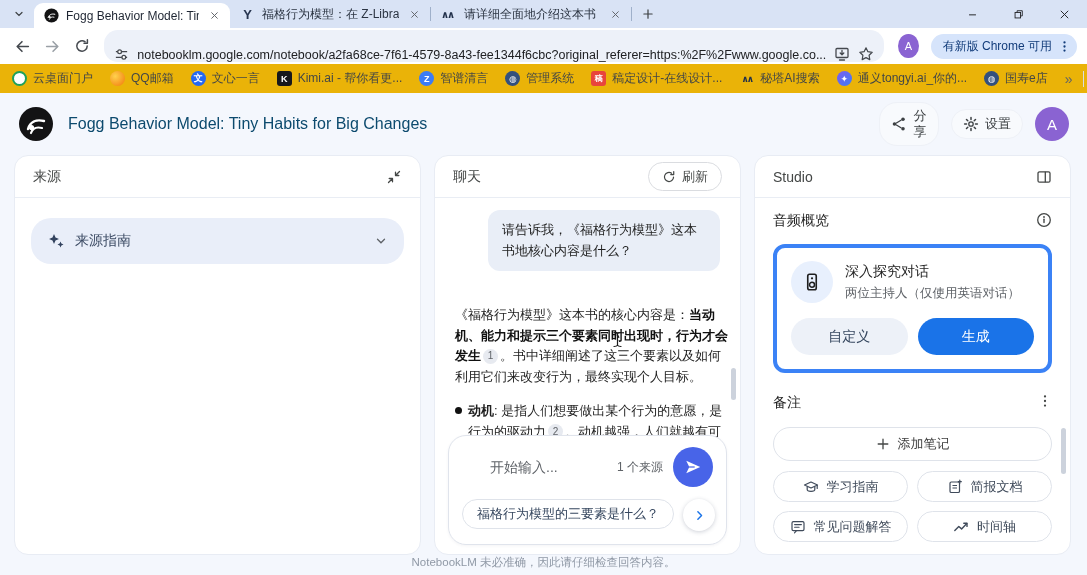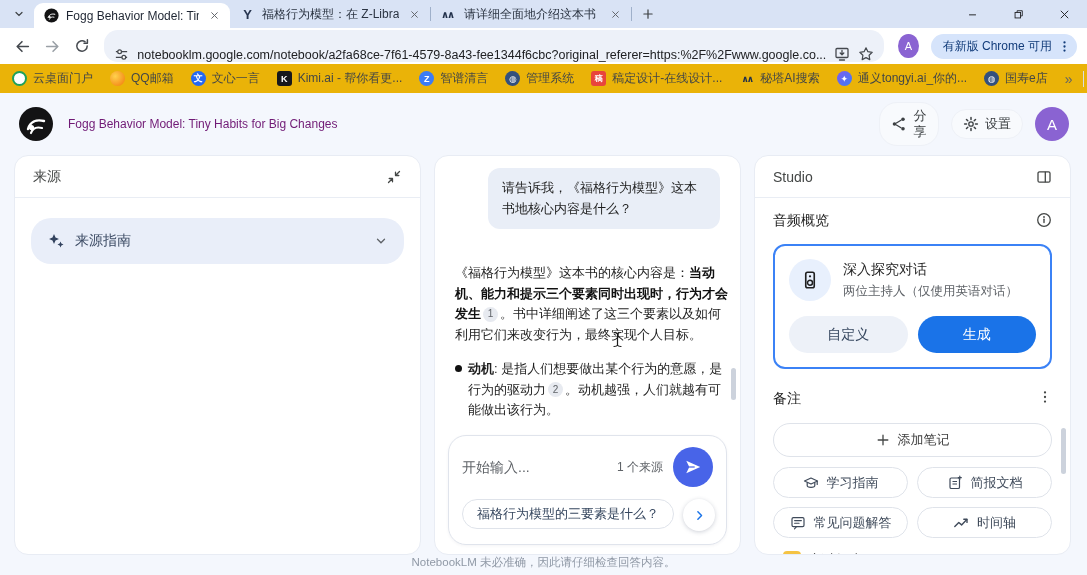--- a/index.html
+++ b/index.html
@@ -34,21 +34,21 @@
   .bm { display:flex; align-items:center; gap:6px; white-space:nowrap; }
   .fav { width:15px; height:15px; border-radius:50%; display:flex; align-items:center; justify-content:center; font-size:9px; font-weight:bold; color:#fff; }
   .fav.sq { border-radius:3px; }
   .bm-right { margin-left:auto; display:flex; align-items:center; gap:10px; }
   .bm-sep { width:1px; height:16px; background:#dadce0; }
 
   
   .app { height:482px; background:#f4f7fd; position:relative; display:flex; flex-direction:column; }
   .app-header { height:62px; display:flex; align-items:center; padding:0 18px; gap:14px; }
   .nblm-logo { width:36px; height:36px; flex:none; }
-  .app-title { font-size:12px; color:#701a75; }
+  .app-title { font-size:16px; color:#0c4a6e; }
   .hdr-right { margin-left:auto; display:flex; align-items:center; gap:12px; }
   .hdr-btn { display:flex; align-items:center; gap:6px; background:#f8fafd; border:1px solid #eef1f7; border-radius:18px; padding:5px 11px; font-size:13px; color:#3c4043; }
   .share-label { width:14px; line-height:1.25; word-break:break-all; text-align:center; }
   .app-avatar { width:34px; height:34px; border-radius:50%; background:#8a63d2; color:#fff; font-size:15px; display:flex; align-items:center; justify-content:center; }
 
   .panels { display:flex; padding:0 15px 0 14px; gap:13px; height:400px; }
   .panel { background:#fff; border:1px solid #e8ecf4; border-radius:14px; overflow:hidden; position:relative; }
   .panel-hd { height:42px; display:flex; align-items:center; justify-content:space-between; padding:0 18px; font-size:14px; color:#444746; border-bottom:1px solid #e9edf4; }
   .panel-hd .ph-ic { color:#444746; }
   .p-sources { width:407px; }
@@ -63,35 +63,35 @@
   
   .refresh-btn { display:flex; align-items:center; gap:6px; border:1px solid #dadce0; border-radius:15px; height:29px; padding:0 13px; font-size:13px; color:#444746; background:#fff; }
   .chat-body { padding:12px 20px 0 20px; font-size:13px; line-height:1.58; color:#1f1f1f; }
   .user-bubble { margin-left:auto; max-width:232px; background:#e9eef7; border-radius:12px; padding:10px 14px; }
   .answer { margin-top:34px; width:276px; }
   .answer b { font-weight:bold; color:#111; }
   .cite { display:inline-flex; width:15px; height:15px; border-radius:50%; background:#e7eaf0; color:#5f6368; font-size:10px; align-items:center; justify-content:center; margin:0 2px; vertical-align:1px; }
   .bullet { margin-top:14px; position:relative; padding-left:13px; width:276px; }
   .bullet-dot { position:absolute; left:0; top:6px; width:7px; height:7px; background:#111; border-radius:50%; }
   .chat-input { position:absolute; left:13px; right:13px; bottom:9px; border:1px solid #e0e4ec; border-radius:18px; background:#fff; padding:11px 13px 13px; box-shadow:0 1px 3px rgba(60,70,100,.06); }
-  .ci-row1 { display:flex; align-items:center; gap:10px; }
+  .ci-row1 { display:flex; align-items:center; gap:10px;margin-left:28px; }
   .ci-row1 input { flex:1; border:none; outline:none; font-size:14px; color:#1f1f1f; background:transparent; min-width:0; }
   .ci-row1 input::placeholder { color:#5f6368; }
   .src-count { font-size:12px; color:#5f6368; white-space:nowrap; }
   .send-btn { width:40px; height:40px; border-radius:50%; background:#4864e8; display:flex; align-items:center; justify-content:center; flex:none; }
   .ci-row2 { margin-top:12px; position:relative; height:32px; }
   .sugg-chip { display:inline-flex; align-items:center; height:30px; border:1px solid #dfe3ea; border-radius:16px; padding:0 14px; font-size:13px; color:#36475f; background:#fff; white-space:nowrap; }
   .sugg-next { position:absolute; right:-2px; top:0; width:32px; height:32px; border-radius:50%; background:#fff; box-shadow:0 1px 4px rgba(60,70,100,.25); display:flex; align-items:center; justify-content:center; color:#1a73e8; }
   .scroll-thumb { position:absolute; width:5px; border-radius:3px; background:#ccd2dc; }
 
   
   .studio-body { padding:14px 18px 0 18px; }
   .row-between { display:flex; align-items:flex-start; justify-content:space-between; }
   .sec-title { font-size:14px; color:#1f1f1f; }
-  .audio-card { margin-top:14px; border:2px solid #3b82f6; border-radius:12px; padding:13px 14px 14px; background:#fff; }
+  .audio-card { margin-top:14px; border:4px solid #3b82f6; border-radius:12px; padding:13px 14px 14px; background:#fff; }
   .ac-top { display:flex; align-items:center; gap:12px; }
   .ac-icon { width:42px; height:42px; border-radius:50%; background:#e8f0fd; display:flex; align-items:center; justify-content:center; color:#1f1f1f; }
   .ac-title { font-size:14px; color:#1f1f1f; }
   .ac-sub { font-size:12.5px; color:#5f6368; margin-top:4px; }
   .ac-btns { display:flex; gap:10px; margin-top:15px; }
   .btn-custom { flex:1; height:37px; border-radius:19px; background:#edf1f8; color:#36475f; font-size:14px; display:flex; align-items:center; justify-content:center; }
   .btn-generate { flex:1; height:37px; border-radius:19px; background:#1a73e8; color:#fff; font-size:14px; display:flex; align-items:center; justify-content:center; }
   .notes-row { margin-top:21px; }
   .add-note { margin-top:15px; height:34px; border:1px solid #dfe3ea; border-radius:17px; display:flex; align-items:center; justify-content:center; gap:8px; font-size:13px; color:#404040; background:#fff; }
   .chip-grid { margin-top:10px; display:grid; grid-template-columns:1fr 1fr; gap:9px; }
@@ -325,20 +325,30 @@
             <path d="M13.5 9.5l.9 2.1 2.1.9-2.1.9-.9 2.1-.9-2.1-2.1-.9 2.1-.9z" fill="#33435f"></path>
           </svg>
         <span class="g-label">来源指南</span>
         <svg class="ic" width="14" height="14" viewBox="0 0 16 16" style="color:#5f6368;">
             <path d="M4 6l4 4 4-4" stroke="currentColor" stroke-width="1.5" fill="none" stroke-linecap="round"></path>
           </svg>
       </div>
     </div>
 
     <div class="panel p-chat">
+      <div class="panel-hd">
+        <span>聊天</span>
+        <div class="refresh-btn">
+          <svg class="ic" width="14" height="14" viewBox="0 0 16 16">
+              <path d="M13.2 8A5.2 5.2 0 1 1 11 3.7" stroke="currentColor" stroke-width="1.4" fill="none" stroke-linecap="round"></path>
+              <path d="M13.4 1.8v3.4H10" stroke="currentColor" stroke-width="1.4" fill="none" stroke-linecap="round" stroke-linejoin="round"></path>
+            </svg>
+          <span>刷新</span>
+        </div>
+      </div>
       <div class="chat-body">
         <div class="user-bubble">请告诉我，《福格行为模型》这本书地核心内容是什么？</div>
         <div class="answer">
           <span>《福格行为模型》这本书的核心内容是：</span><b>当动机、能力和提示三个要素同时出现时，行为才会发生</b><span class="cite">1</span><span>。书中详细阐述了这三个要素以及如何利用它们来改变行为，最终实现个人目标。</span>
         </div>
         <div class="bullet">
           <span class="bullet-dot"></span>
           <b>动机</b><span>: 是指人们想要做出某个行为的意愿，是行为的驱动力</span><span class="cite">2</span><span>。动机越强，人们就越有可能做出该行为。</span>
         </div>
       </div>

